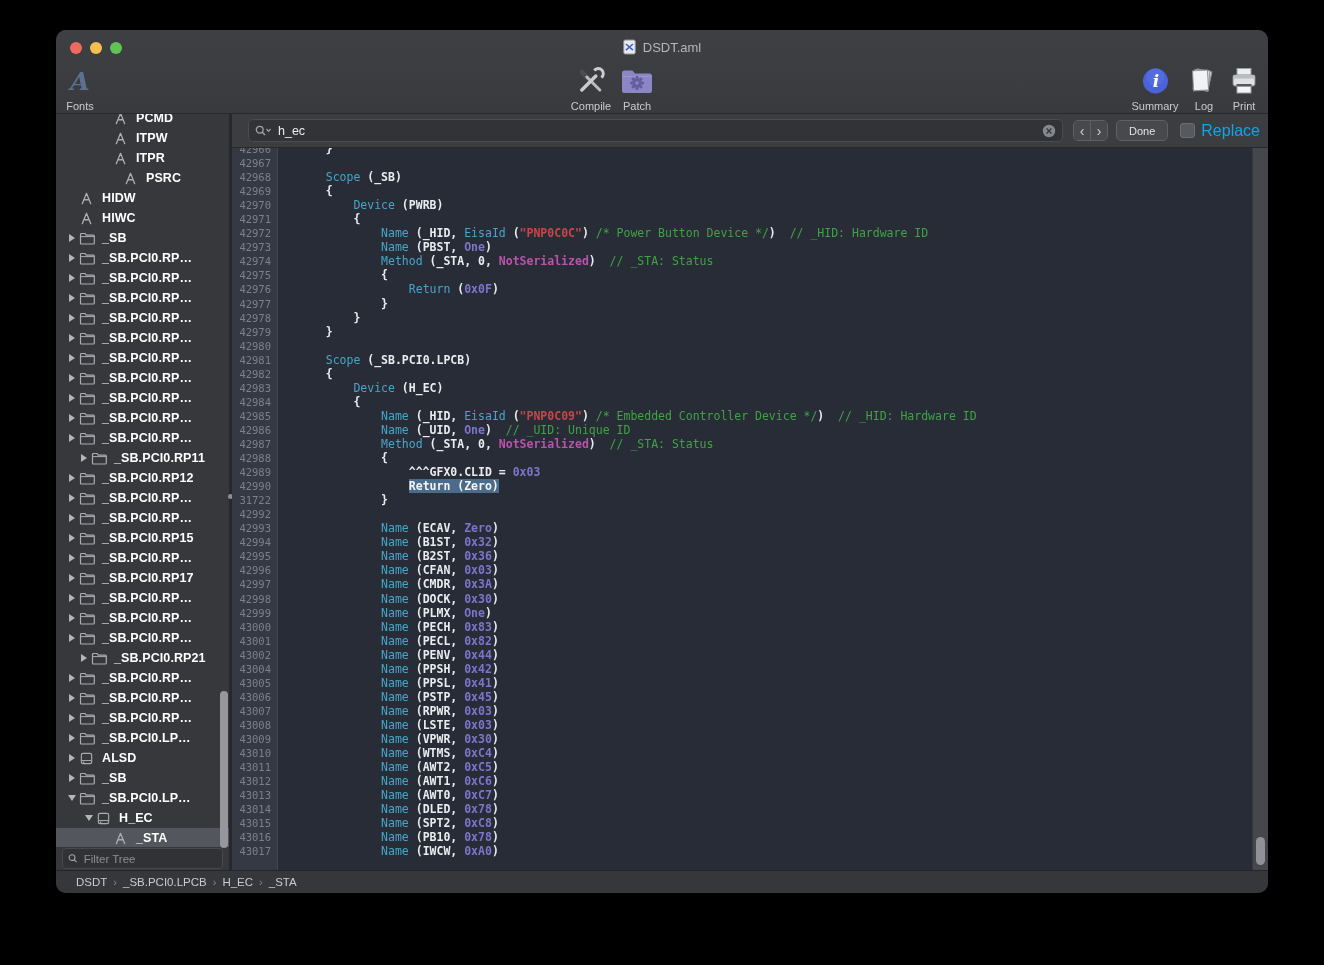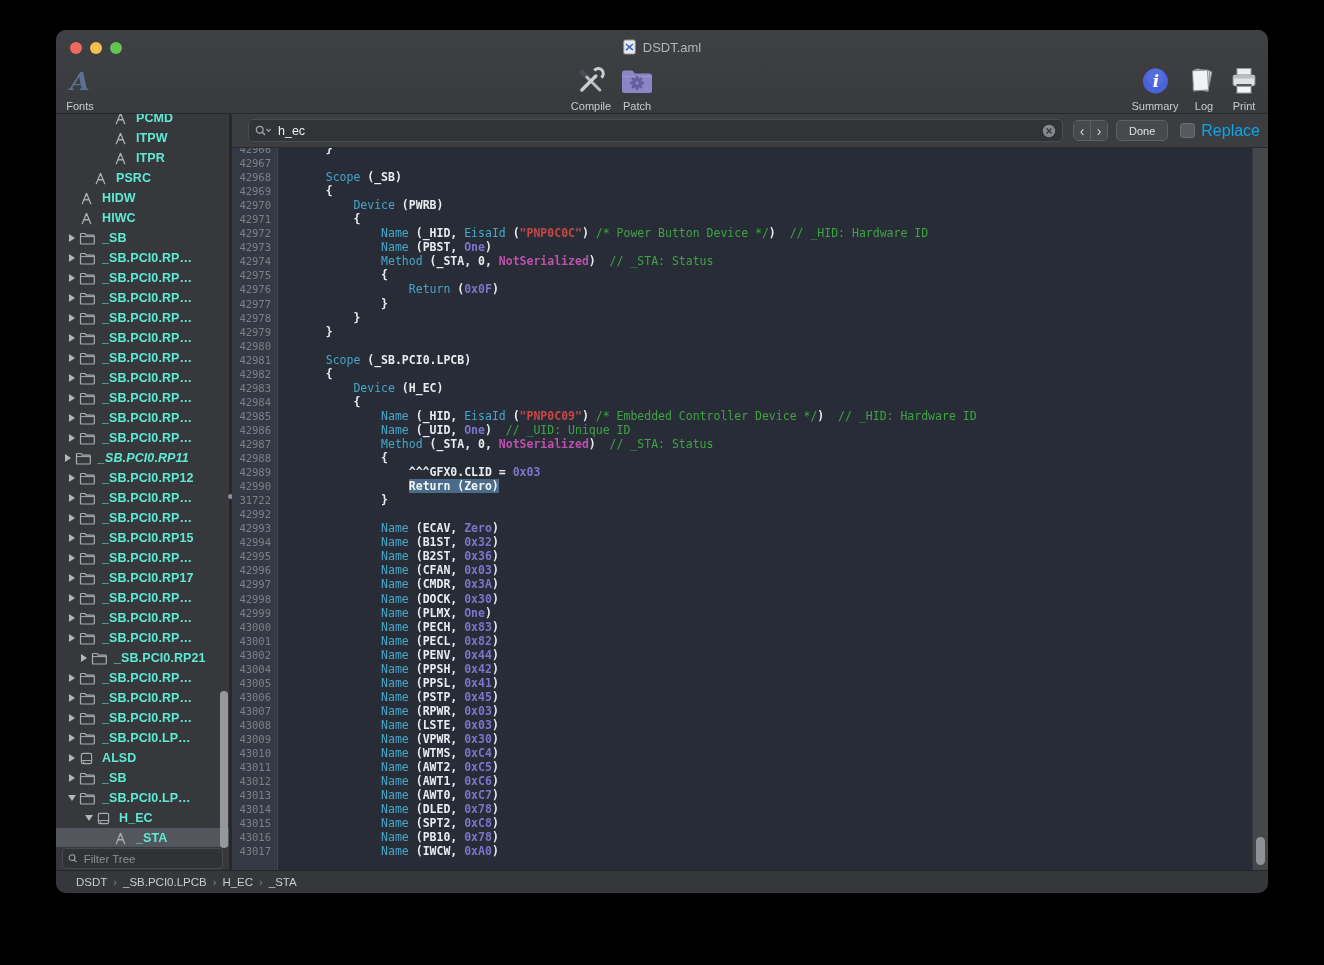--- a/index.html
+++ b/index.html
@@ -25,21 +25,21 @@
   .content{position:absolute;left:0;top:84px;right:0;bottom:22px;display:flex;}
   .sidebar{position:relative;width:173px;flex:none;background:#36383C;overflow:hidden;}
   .tree{position:absolute;left:0;right:0;top:0;bottom:24px;overflow:hidden;}
   .treeinner{margin-top:-6px;}
   .tree-row{display:flex;align-items:center;height:20px;}
   .tree-row.selected{background:#53565C;}
   .disc{width:15px;flex:none;display:flex;justify-content:center;align-items:center;}
   .tri-right{width:0;height:0;border-left:6px solid #B2B5BA;border-top:4px solid transparent;border-bottom:4px solid transparent;}
   .tri-down{width:0;height:0;border-top:6px solid #B2B5BA;border-left:4px solid transparent;border-right:4px solid transparent;}
   .node-icon{width:17px;height:16px;flex:none;margin-right:6px;display:flex;align-items:center;}
-  .tree-label{color:#5eead4;font-size:12.5px;font-weight:600;white-space:nowrap;letter-spacing:.1px;}
+  .tree-label{color:#ffffff;font-size:12.5px;font-weight:600;white-space:nowrap;letter-spacing:.1px;}
   .side-thumb{position:absolute;right:1px;top:577px;width:8px;height:157px;background:#95979C;border-radius:4px;}
   .filterbox{position:absolute;left:6px;right:6px;bottom:2px;height:19px;background:#303236;
     border:1px solid #47494E;border-radius:4px;display:flex;align-items:center;padding:0 5px;gap:4px;}
   .filterbox input{background:transparent;border:none;outline:none;color:#E6E8EA;font-size:11.5px;width:100%;}
   .filterbox input::placeholder{color:#8B8E93;}
   .vdivider{width:3px;flex:none;background:#26282B;position:relative;}
   .divdot{position:absolute;left:-1px;top:380px;width:5px;height:5px;border-radius:50%;background:#8A8D92;}
   
   .editor{flex:1;position:relative;display:flex;flex-direction:column;min-width:0;}
   .findbar{height:33px;flex:none;background:#3B3D41;border-bottom:1px solid #28292C;
@@ -193,21 +193,21 @@
             </div>
             <div class="tree-row" style="padding-left: 42px;">
               <span class="disc"></span>
               <span class="node-icon">
                 <svg width="15" height="15" viewBox="0 0 16 16">
                   <path d="M3.5 13.5 L8 2.5 L12.5 13.5 M5.4 9.3 H10.6" fill="none" stroke="#A9ACB1" stroke-width="1.4" stroke-linecap="round" stroke-linejoin="round"></path>
                 </svg>
               </span>
               <span class="tree-label">ITPR</span>
             </div>
-            <div class="tree-row" style="padding-left: 22px;">
+            <div class="tree-row" style="padding-left: 52px;">
               <span class="disc"></span>
               <span class="node-icon">
                 <svg width="15" height="15" viewBox="0 0 16 16">
                   <path d="M3.5 13.5 L8 2.5 L12.5 13.5 M5.4 9.3 H10.6" fill="none" stroke="#A9ACB1" stroke-width="1.4" stroke-linecap="round" stroke-linejoin="round"></path>
                 </svg>
               </span>
               <span class="tree-label">PSRC</span>
             </div>
             <div class="tree-row" style="padding-left: 8px; align-items: center;">
               <span class="disc"></span>
@@ -352,21 +352,21 @@
                 <span class="tri-right"></span>
               </span>
               <span class="node-icon">
                 <svg width="16" height="14" viewBox="0 0 16 14">
                   <path d="M1.5 3.5 q0-1 1-1 h3.5 l1.3 1.6 h7 q1 0 1 1 v6.9 q0 1-1 1 h-11.8 q-1 0-1-1 Z" fill="none" stroke="#A9ACB1" stroke-width="1.2"></path>
                   <path d="M1.5 5.6 h13.8" stroke="#A9ACB1" stroke-width="1"></path>
                 </svg>
               </span>
               <span class="tree-label">_SB.PCI0.RP…</span>
             </div>
-            <div class="tree-row" style="padding-left: 4px; font-style: italic;">
+            <div class="tree-row" style="padding-left: 20px;">
               <span class="disc">
                 <span class="tri-right"></span>
               </span>
               <span class="node-icon">
                 <svg width="16" height="14" viewBox="0 0 16 14">
                   <path d="M1.5 3.5 q0-1 1-1 h3.5 l1.3 1.6 h7 q1 0 1 1 v6.9 q0 1-1 1 h-11.8 q-1 0-1-1 Z" fill="none" stroke="#A9ACB1" stroke-width="1.2"></path>
                   <path d="M1.5 5.6 h13.8" stroke="#A9ACB1" stroke-width="1"></path>
                 </svg>
               </span>
               <span class="tree-label">_SB.PCI0.RP11</span>

